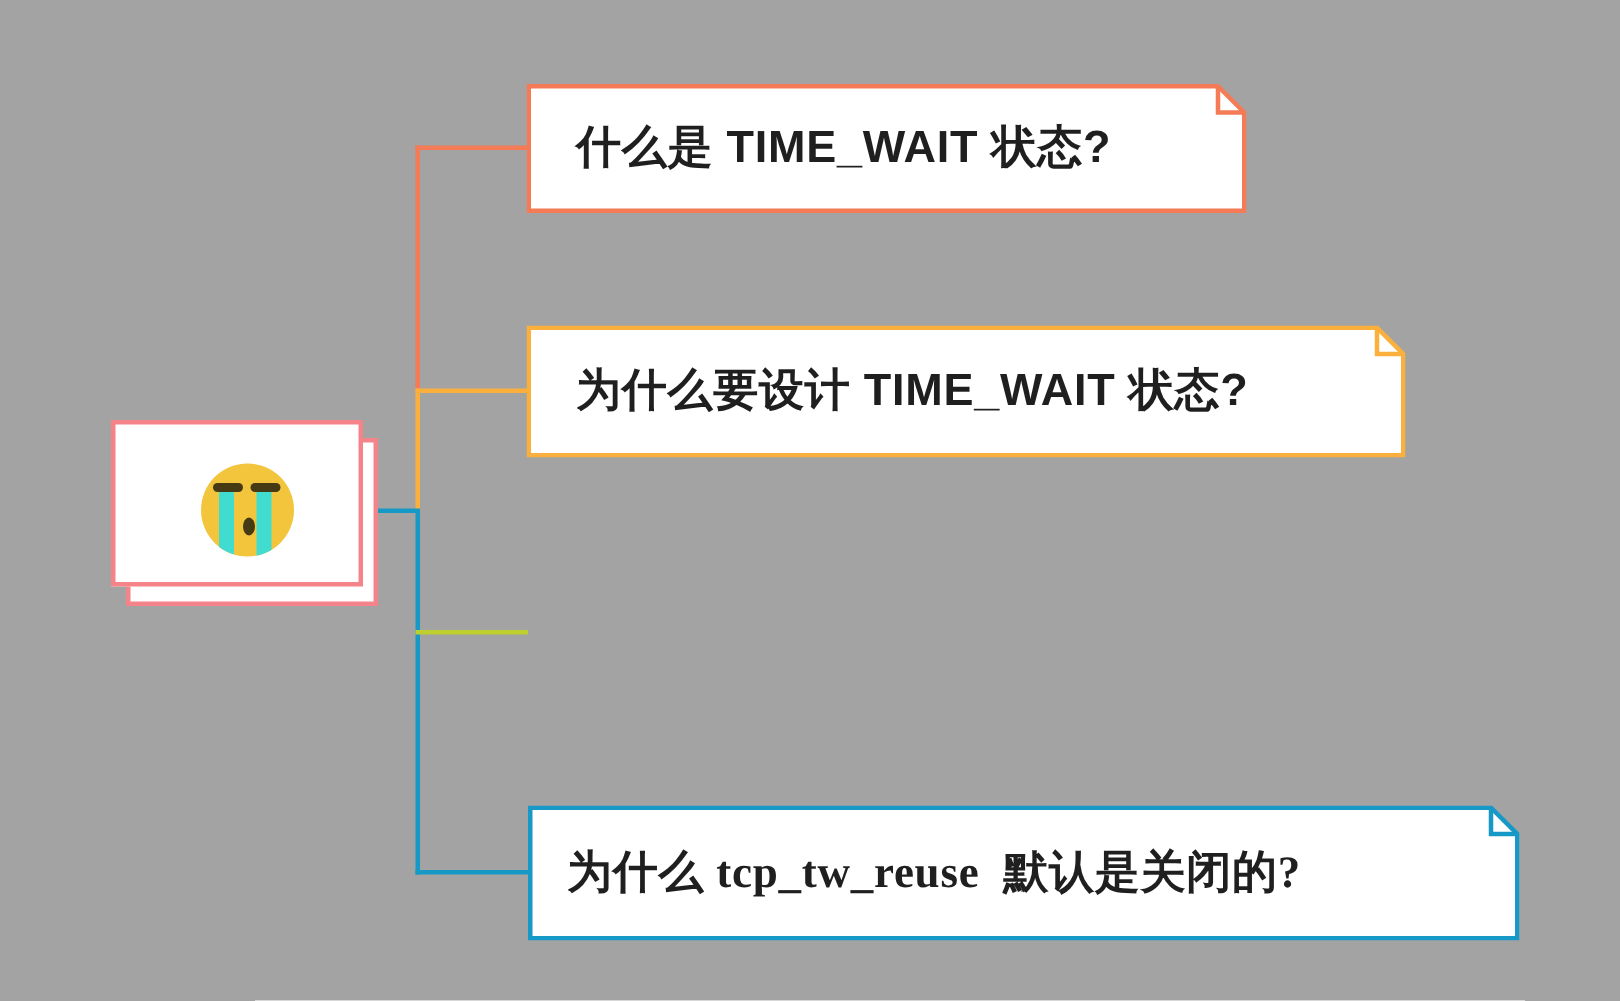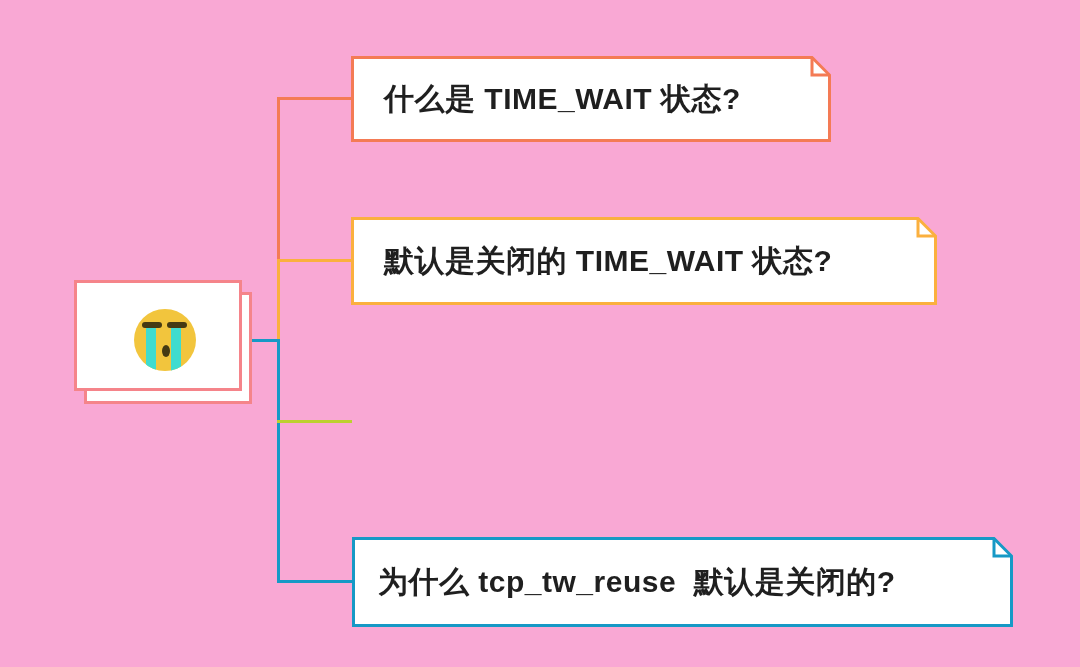--- a/index.html
+++ b/index.html
@@ -1,38 +1,38 @@
 <!DOCTYPE html>
 <html><head>
 <meta charset="utf-8">
 <style>
   html,body{margin:0;padding:0;background:#ffffff;}
   #canvas{
-    position:relative;width:1080px;height:667px;background:#f9a8d4;
+    position:relative;width:1080px;height:667px;background:#a3a3a3;
     font-family:"Liberation Sans","DejaVu Sans",sans-serif;overflow:hidden;
   }
   
   .line{position:absolute;}
   .l-orange{background:#F47B55;}
   .l-yellow{background:#FBB03E;}
   .l-green{background:#BDD02F;}
   .l-blue{background:#1699C6;}
 
   
   .topic{position:absolute;}
   .topic svg{position:absolute;left:0;top:0;display:block;}
   .topic .label{
     position:absolute;left:33px;top:50%;transform:translateY(-50%);
     font-size:30px;font-weight:700;color:#1F1F1F;letter-spacing:0.5px;
     white-space:pre;line-height:1;
   }
   #topic-1{left:351px;top:56px;width:480px;height:86px;}
   #topic-2{left:351px;top:217px;width:586px;height:88px;}
   #topic-3{left:351px;top:377px;width:446px;height:89px;}
-  #topic-4{left:352px;top:537px;width:676px;height:90px;}
+  #topic-4{left:352px;top:537px;width:676px;height:90px;font-family:Liberation Serif, serif;}
   #topic-4 .label{left:26px;}
 
   
   .card{
     position:absolute;background:#ffffff;border:3px solid #F5848A;
     box-sizing:border-box;
   }
   #card-back{left:84px;top:292px;width:168px;height:112px;}
   #card-front{left:74px;top:280px;width:168px;height:111px;}
   #emoji{
@@ -82,21 +82,21 @@
       <path d="M461,1.5 L461,19 L478.5,19" fill="none" stroke="#F47B55" stroke-width="3"></path>
     </svg>
     <div class="label">什么是 TIME_WAIT 状态?</div>
   </div>
 
   <div class="topic" id="topic-2">
     <svg width="586" height="88" viewBox="0 0 586 88">
       <path d="M1.5,1.5 L567,1.5 L584.5,19 L584.5,86.5 L1.5,86.5 Z" fill="#ffffff" stroke="#FBB03E" stroke-width="3"></path>
       <path d="M567,1.5 L567,19 L584.5,19" fill="none" stroke="#FBB03E" stroke-width="3"></path>
     </svg>
-    <div class="label">默认是关闭的 TIME_WAIT 状态?</div>
+    <div class="label">为什么要设计 TIME_WAIT 状态?</div>
   </div>
 
 
   <div class="topic" id="topic-4">
     <svg width="661" height="90" viewBox="0 0 661 90">
       <path d="M1.5,1.5 L642,1.5 L659.5,19 L659.5,88.5 L1.5,88.5 Z" fill="#ffffff" stroke="#1699C6" stroke-width="3"></path>
       <path d="M642,1.5 L642,19 L659.5,19" fill="none" stroke="#1699C6" stroke-width="3"></path>
     </svg>
     <div class="label">为什么 tcp_tw_reuse  默认是关闭的?</div>
   </div>

